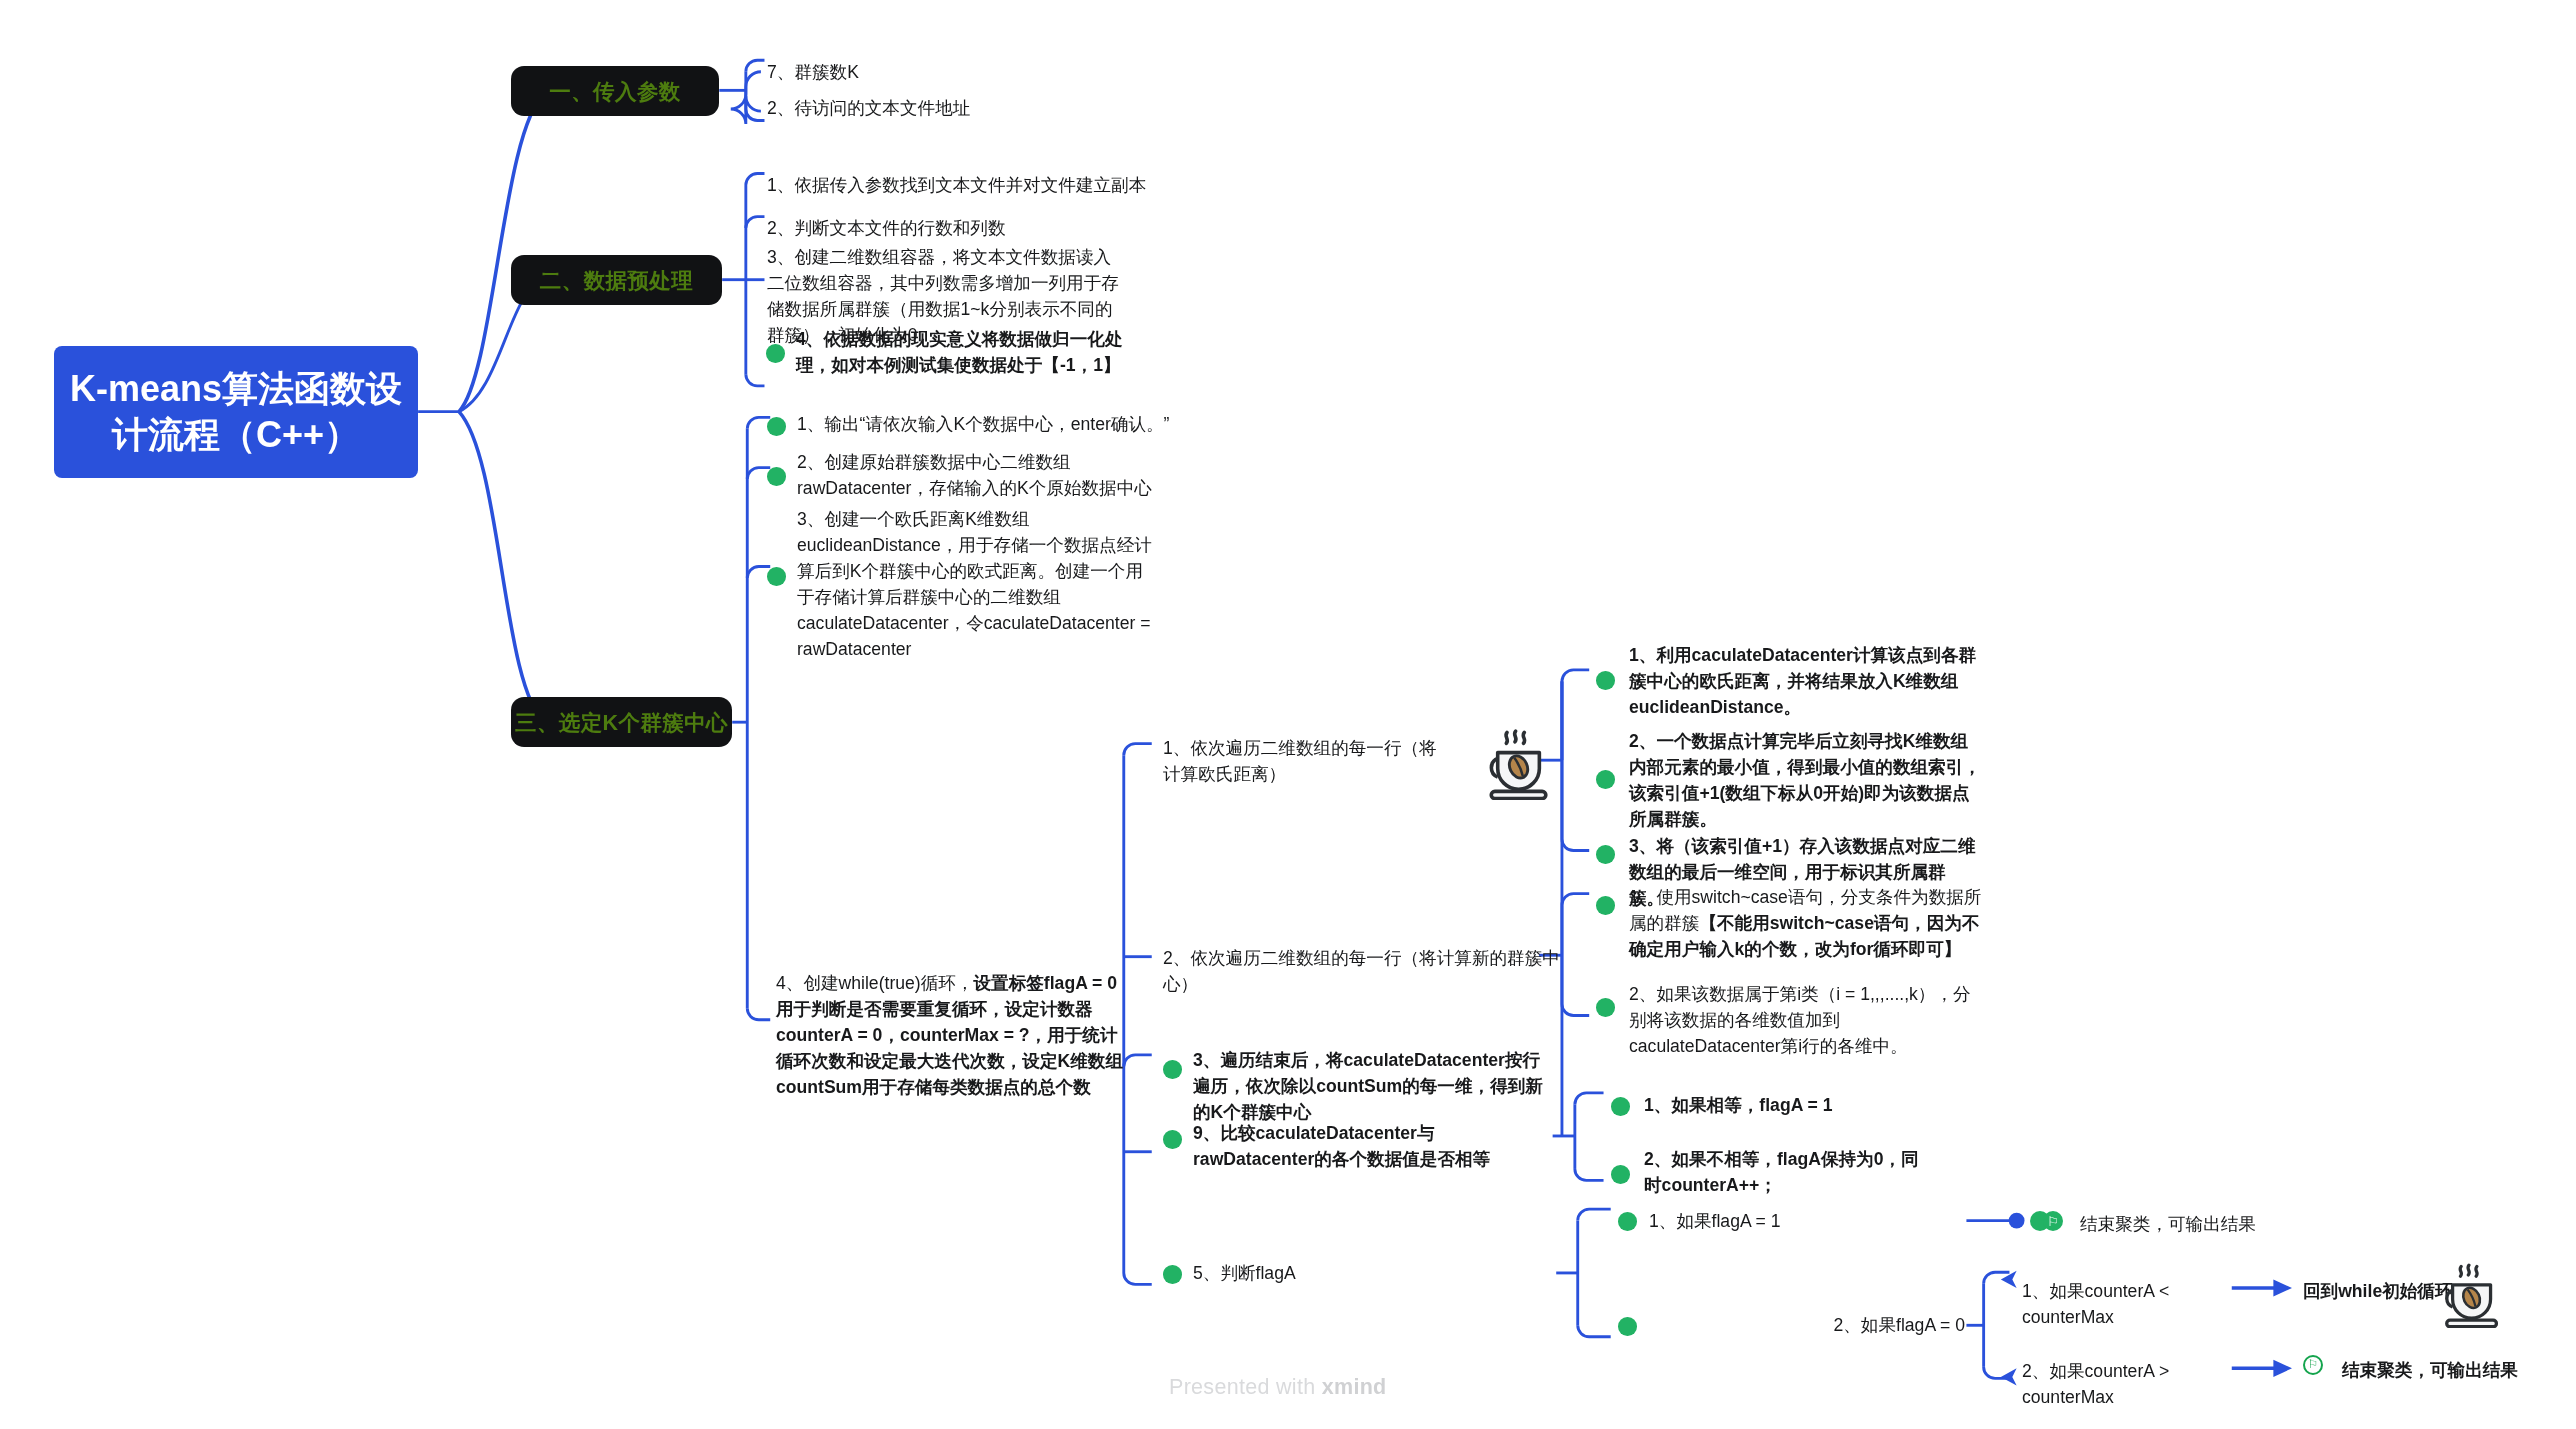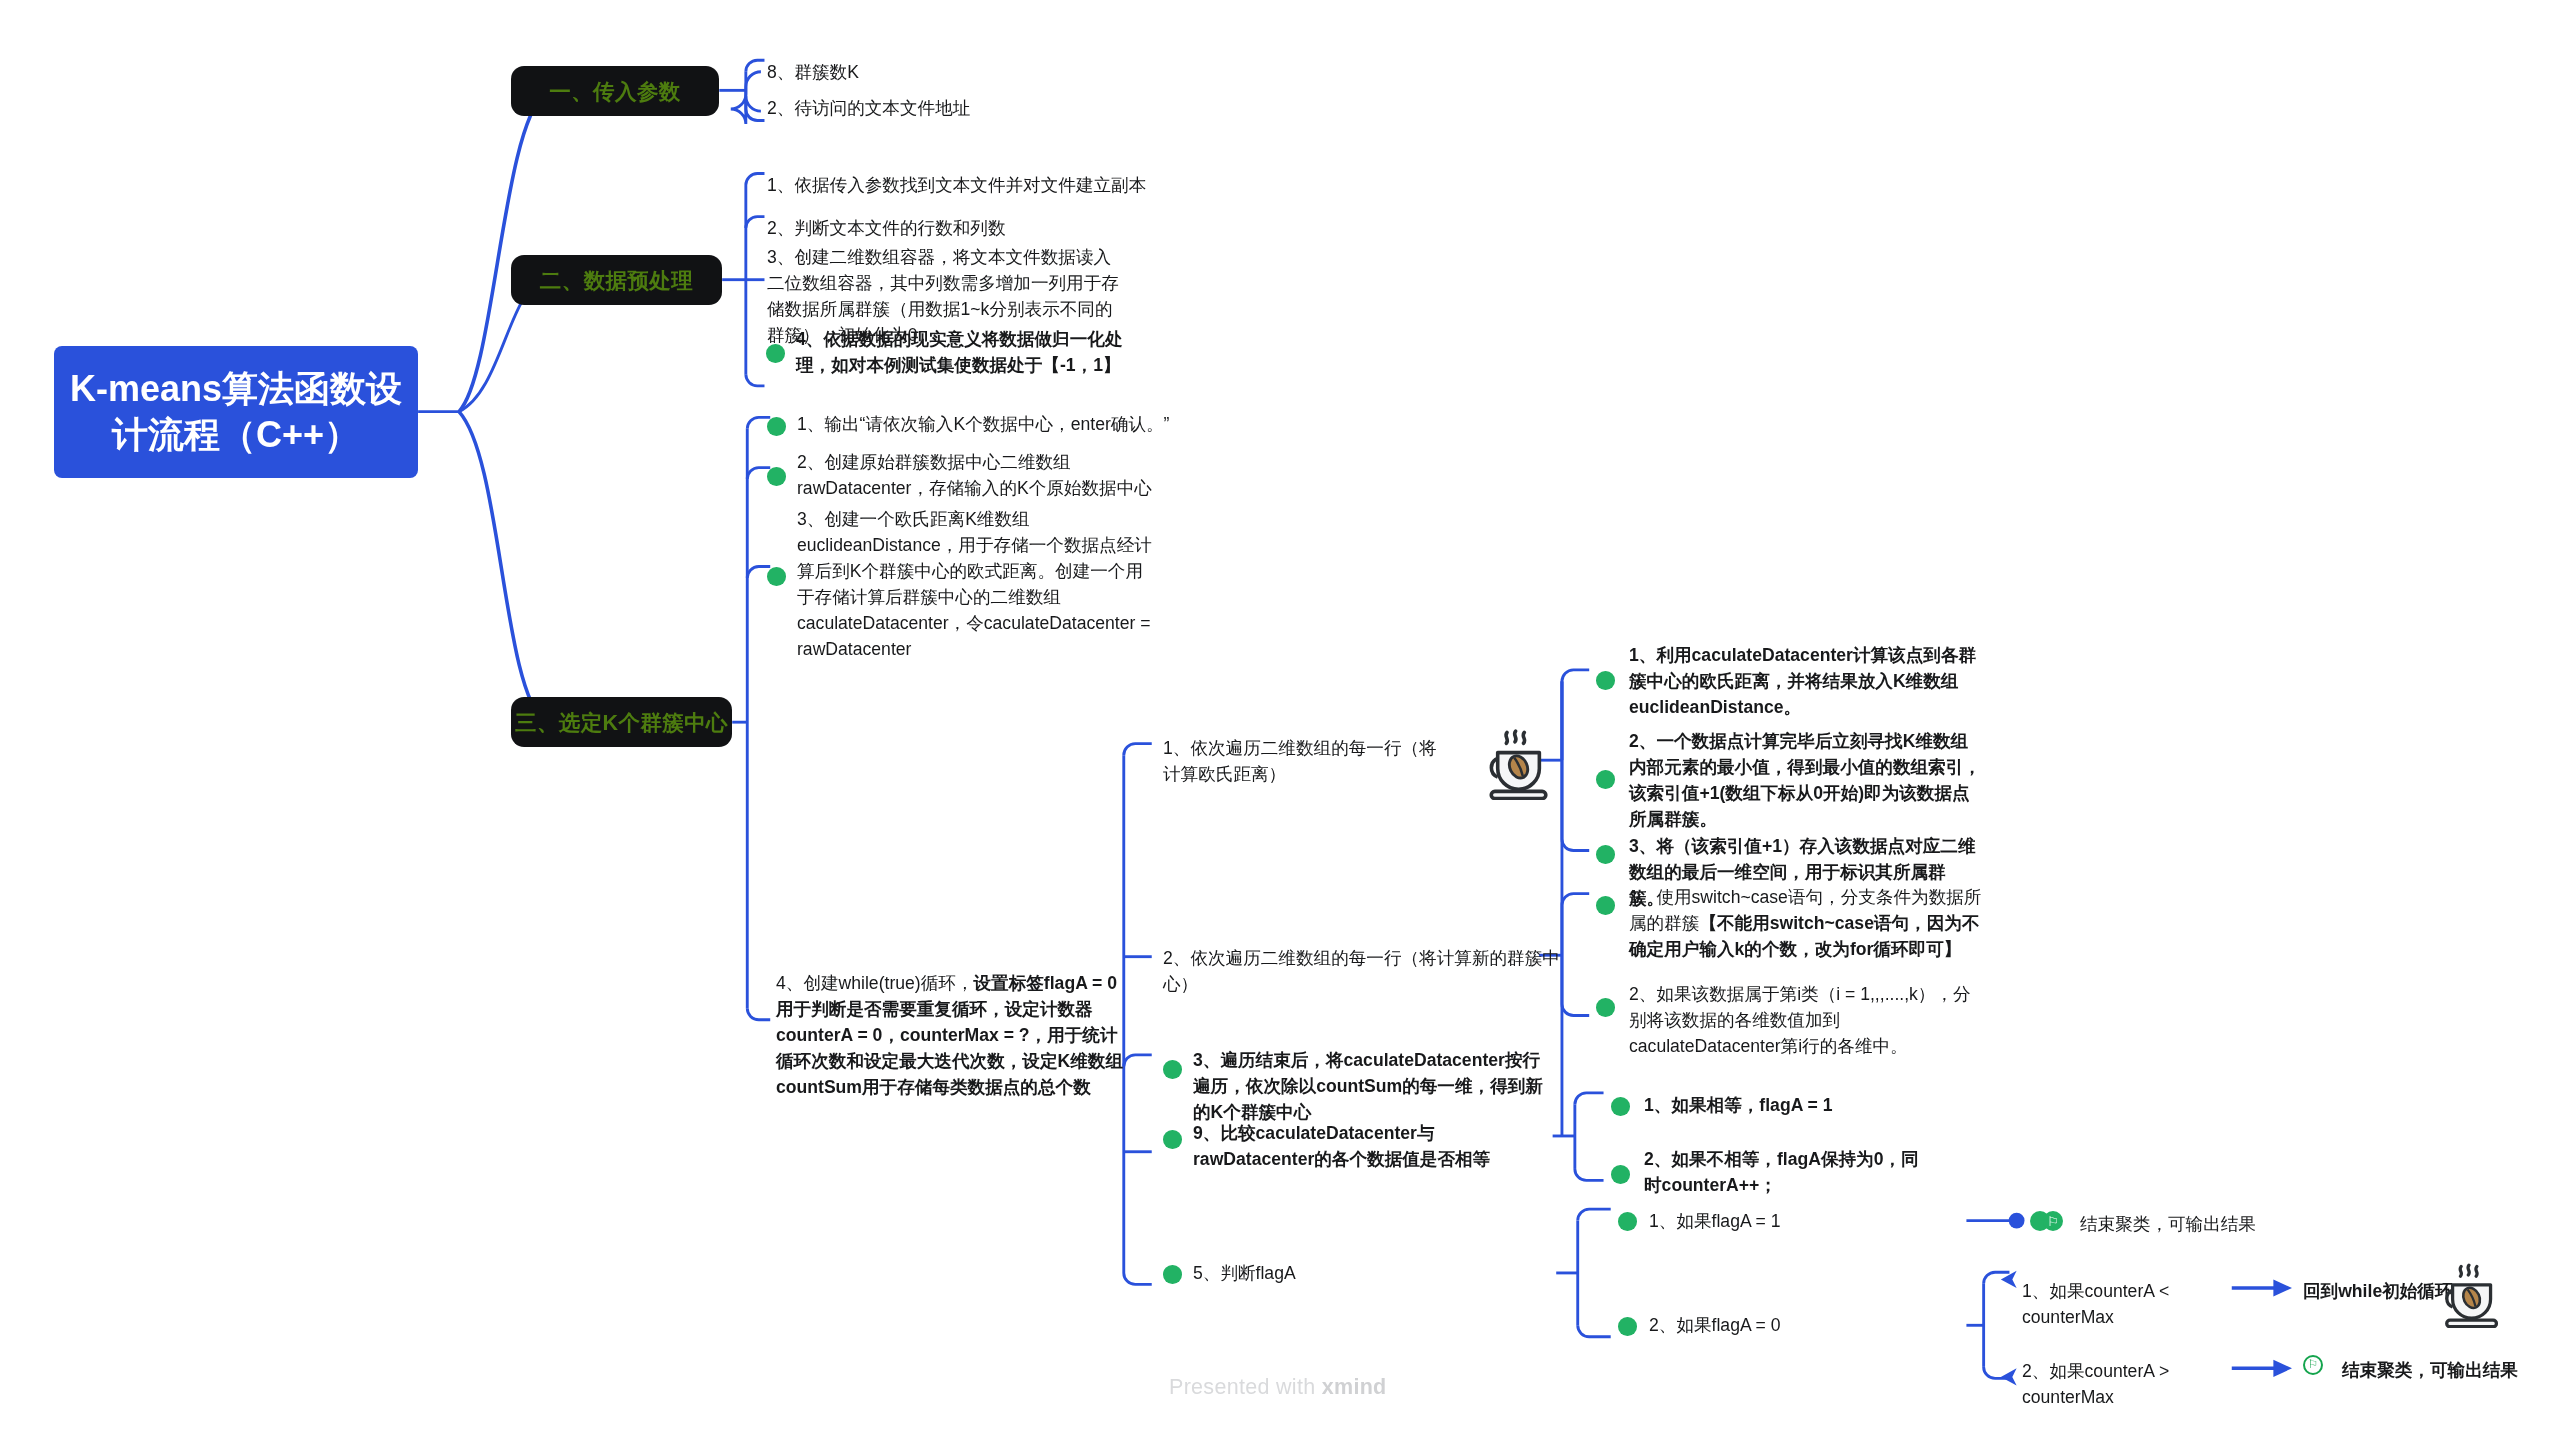--- a/index.html
+++ b/index.html
@@ -142,21 +142,21 @@
   </svg>
 
   <div class="root" style="left:54px;top:346px;width:364px;height:132px;">K-means算法函数设计流程（C++）</div>
 
   <div class="pill" style="left:511px;top:66px;width:208px;height:50px;">一、传入参数</div>
 
   <div class="pill" style="left:511px;top:255px;width:211px;height:50px;">二、数据预处理</div>
 
   <div class="pill" style="left:511px;top:697px;width:221px;height:50px;">三、选定K个群簇中心</div>
 
-  <div class="topic" style="left:767px;top:59px;width:308px;">8、群簇数K</div>
+  <div class="topic" style="left:767px;top:59px;width:308px;">7、群簇数K</div>
   <div class="topic" style="left:767px;top:95px;width:308px;">2、待访问的文本文件地址</div>
 
   <div class="topic" style="left:767px;top:172px;width:402px;">1、依据传入参数找到文本文件并对文件建立副本</div>
   <div class="topic" style="left:767px;top:215px;width:402px;">2、判断文本文件的行数和列数</div>
   <div class="topic" style="left:767px;top:244px;width:353px;">3、创建二维数组容器，将文本文件数据读入二位数组容器，其中列数需多增加一列用于存储数据所属群簇（用数据1~k分别表示不同的群簇），初始化为0</div>
   <div class="dot" style="left:766px;top:344px;"></div>
   <div class="topic bold" style="left:796px;top:326px;width:351px;">4、依据数据的现实意义将数据做归一化处理，如对本例测试集使数据处于【-1，1】</div>
 
   <div class="dot" style="left:767px;top:417px;"></div>
   <div class="topic" style="left:797px;top:411px;width:380px;">1、输出“请依次输入K个数据中心，enter确认。”</div>
@@ -215,21 +215,21 @@
   <div class="dot" style="left:1611px;top:1097px;"></div>
   <div class="topic bold" style="left:1644px;top:1092px;width:301px;">1、如果相等，flagA = 1</div>
 
   <div class="dot" style="left:1611px;top:1165px;"></div>
   <div class="topic bold" style="left:1644px;top:1146px;width:283px;">2、如果不相等，flagA保持为0，同时counterA++；</div>
 
   <div class="dot" style="left:1618px;top:1212px;"></div>
   <div class="topic" style="left:1649px;top:1208px;width:229px;">1、如果flagA = 1</div>
 
   <div class="dot" style="left:1618px;top:1317px;"></div>
-  <div class="topic" style="left:1649px;top:1312px;width:229px;">2、如果flagA = 0</div>
+  <div class="topic" style="left:1736px;top:1312px;width:229px;text-align:right;">2、如果flagA = 0</div>
 
   <div class="finish-ico" style="left:2030px;top:1211px;">
     <div class="c1"></div>
     <div class="c2">⚐</div>
   </div>
   <div class="topic" style="left:2080px;top:1211px;width:287px;">结束聚类，可输出结果</div>
 
   <div class="topic" style="left:2022px;top:1278px;width:229px;">1、如果counterA &lt; counterMax</div>
   <div class="topic bold" style="left:2303px;top:1278px;width:215px;">回到while初始循环</div>
 

